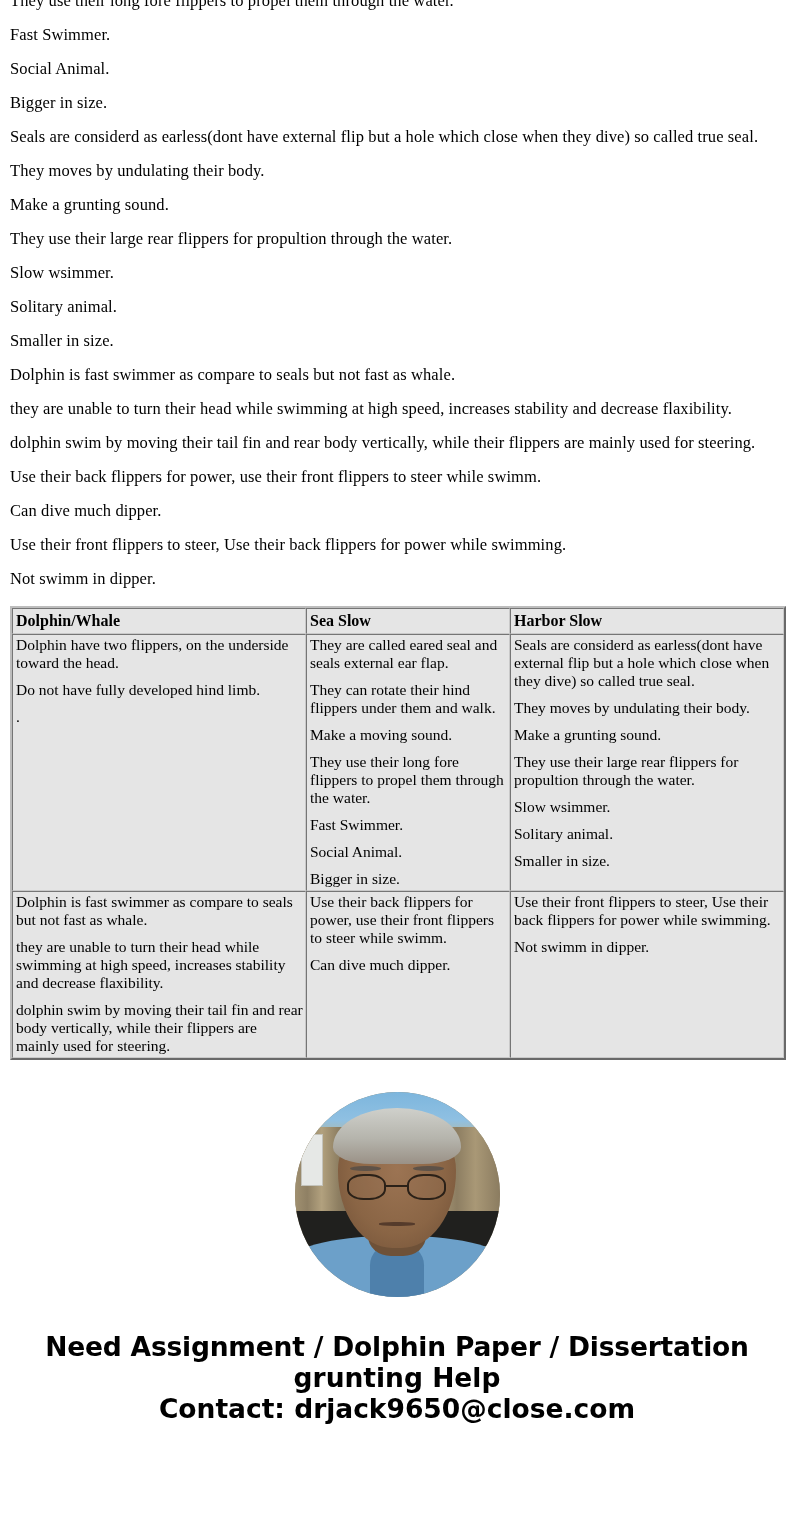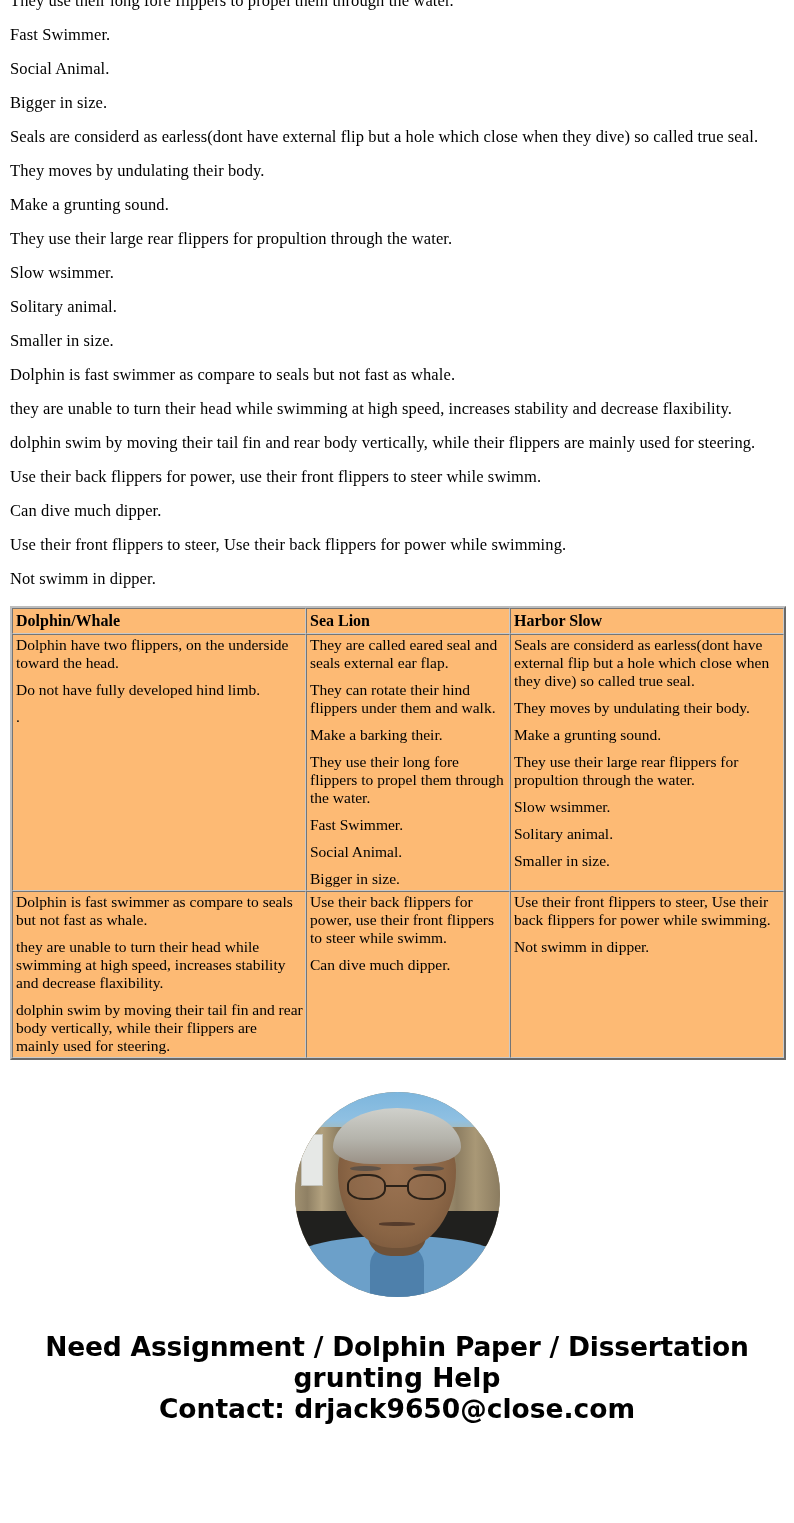--- a/index.html
+++ b/index.html
@@ -42,21 +42,21 @@
 
   
   .table-wrap {
     padding: 10px 8px 0 10px;
   }
   table.compare {
     border-collapse: separate;
     border-spacing: 0;
     width: 776px;
     border: 2px outset #bdbdbd;
-    background: #fdba74;
+    background: #e5e5e5;
     table-layout: fixed;
   }
   table.compare td,
   table.compare th {
     border: 1px inset #c9c9c9;
     padding: 1px 2px 2px 3px;
     font-size: 15.5px;
     line-height: 18px;
     vertical-align: top;
     text-align: left;
@@ -270,35 +270,35 @@
   <div class="table-wrap">
     <table class="compare">
       <colgroup>
         <col class="c1">
           <col class="c2">
           <col class="c3">
       </colgroup>
       <thead>
         <tr>
           <th>Dolphin/Whale</th>
-          <th>Sea Lion</th>
+          <th>Sea Slow</th>
           <th>Harbor Slow</th>
         </tr>
       </thead>
       <tbody>
           <tr>
             <td class="mid">
               <p>Dolphin have two flippers, on the underside toward the head.</p>
               <p>Do not have fully developed hind limb.</p>
               <p>.</p>
             </td>
             <td class="top">
               <p>They are called eared seal and seals external ear flap.</p>
               <p>They can rotate their hind flippers under them and walk.</p>
-              <p>Make a barking their.</p>
+              <p>Make a moving sound.</p>
               <p>They use their long fore flippers to propel them through the water.</p>
               <p>Fast Swimmer.</p>
               <p>Social Animal.</p>
               <p>Bigger in size.</p>
             </td>
             <td class="top">
               <p>Seals are considerd as earless(dont have external flip but a hole which close when they dive) so called true seal.</p>
               <p>They moves by undulating their body.</p>
               <p>Make a grunting sound.</p>
               <p>They use their large rear flippers for propultion through the water.</p>

